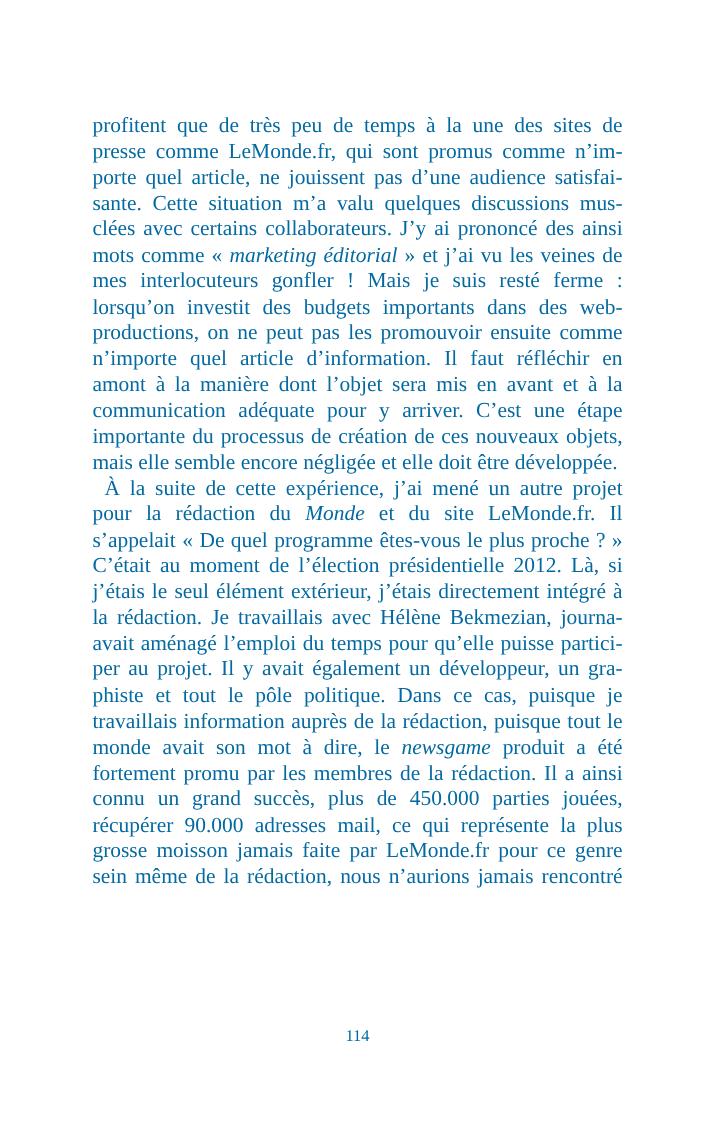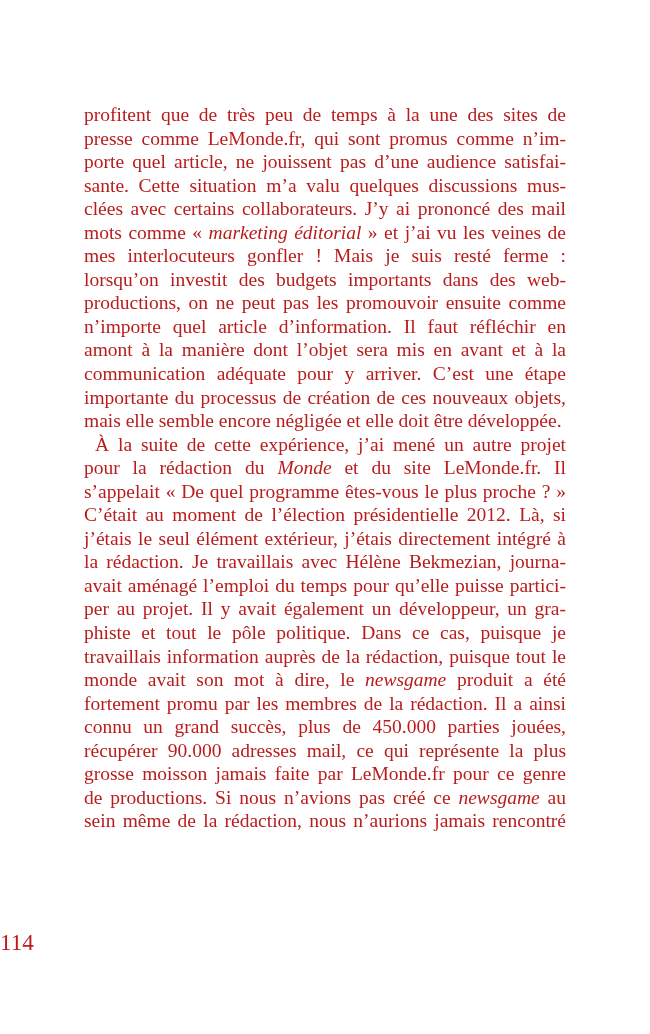--- a/index.html
+++ b/index.html
@@ -7,21 +7,21 @@
     padding: 0;
     background: #ffffff;
   }
   .page {
     position: relative;
     width: 650px;
     height: 1034px;
     background: #ffffff;
     overflow: hidden;
     font-family: "Liberation Serif", "DejaVu Serif", serif;
-    color: #b91c1c;
+    color: #0369a1;
   }
   .text-block {
     position: absolute;
     left: 84px;
     top: 103px;
     width: 482px;
     font-size: 19.5px;
     line-height: 23.55px;
     -webkit-font-smoothing: antialiased;
   }
@@ -40,35 +40,36 @@
     text-indent: 11px;
   }
   .line i {
     font-style: italic;
   }
   .page-number {
     position: absolute;
     top: 931px;
     left: 0;
     width: 100%;
-    font-size: 23px;
+    text-align: center;
+    font-size: 15px;
     line-height: 23.55px;
   }
 </style>
 </head>
 <body>
 
 <div class="page">
   <div class="text-block">
       <div class="paragraph">
         <div class="line"><span>profitent que de très peu de temps à la une des sites de</span></div>
         <div class="line"><span>presse comme LeMonde.fr, qui sont promus comme n’im-</span></div>
         <div class="line"><span>porte quel article, ne jouissent pas d’une audience satisfai-</span></div>
         <div class="line"><span>sante. Cette situation m’a valu quelques discussions mus-</span></div>
-        <div class="line"><span>clées avec certains collaborateurs. J’y ai prononcé des mail</span></div>
+        <div class="line"><span>clées avec certains collaborateurs. J’y ai prononcé des ainsi</span></div>
         <div class="line"><span>mots comme « </span><i>marketing éditorial</i><span> » et j’ai vu les veines de</span></div>
         <div class="line"><span>mes interlocuteurs gonfler ! Mais je suis resté ferme :</span></div>
         <div class="line"><span>lorsqu’on investit des budgets importants dans des web-</span></div>
         <div class="line"><span>productions, on ne peut pas les promouvoir ensuite comme</span></div>
         <div class="line"><span>n’importe quel article d’information. Il faut réfléchir en</span></div>
         <div class="line"><span>amont à la manière dont l’objet sera mis en avant et à la</span></div>
         <div class="line"><span>communication adéquate pour y arriver. C’est une étape</span></div>
         <div class="line"><span>importante du processus de création de ces nouveaux objets,</span></div>
         <div class="line last"><span>mais elle semble encore négligée et elle doit être développée.</span></div>
       </div>
@@ -81,18 +82,17 @@
         <div class="line"><span>la rédaction. Je travaillais avec Hélène Bekmezian, journa-</span></div>
         <div class="line"><span>avait aménagé l’emploi du temps pour qu’elle puisse partici-</span></div>
         <div class="line"><span>per au projet. Il y avait également un développeur, un gra-</span></div>
         <div class="line"><span>phiste et tout le pôle politique. Dans ce cas, puisque je</span></div>
         <div class="line"><span>travaillais information auprès de la rédaction, puisque tout le</span></div>
         <div class="line"><span>monde avait son mot à dire, le </span><i>newsgame</i><span> produit a été</span></div>
         <div class="line"><span>fortement promu par les membres de la rédaction. Il a ainsi</span></div>
         <div class="line"><span>connu un grand succès, plus de 450.000 parties jouées,</span></div>
         <div class="line"><span>récupérer 90.000 adresses mail, ce qui représente la plus</span></div>
         <div class="line"><span>grosse moisson jamais faite par LeMonde.fr pour ce genre</span></div>
-        <div class="line"><span>de productions. Si nous n’avions pas créé ce </span><i>newsgame</i><span> au</span></div>
         <div class="line"><span>sein même de la rédaction, nous n’aurions jamais rencontré</span></div>
       </div>
     </div>
   <div class="page-number">114</div>
 </div>
 
 </body></html>

